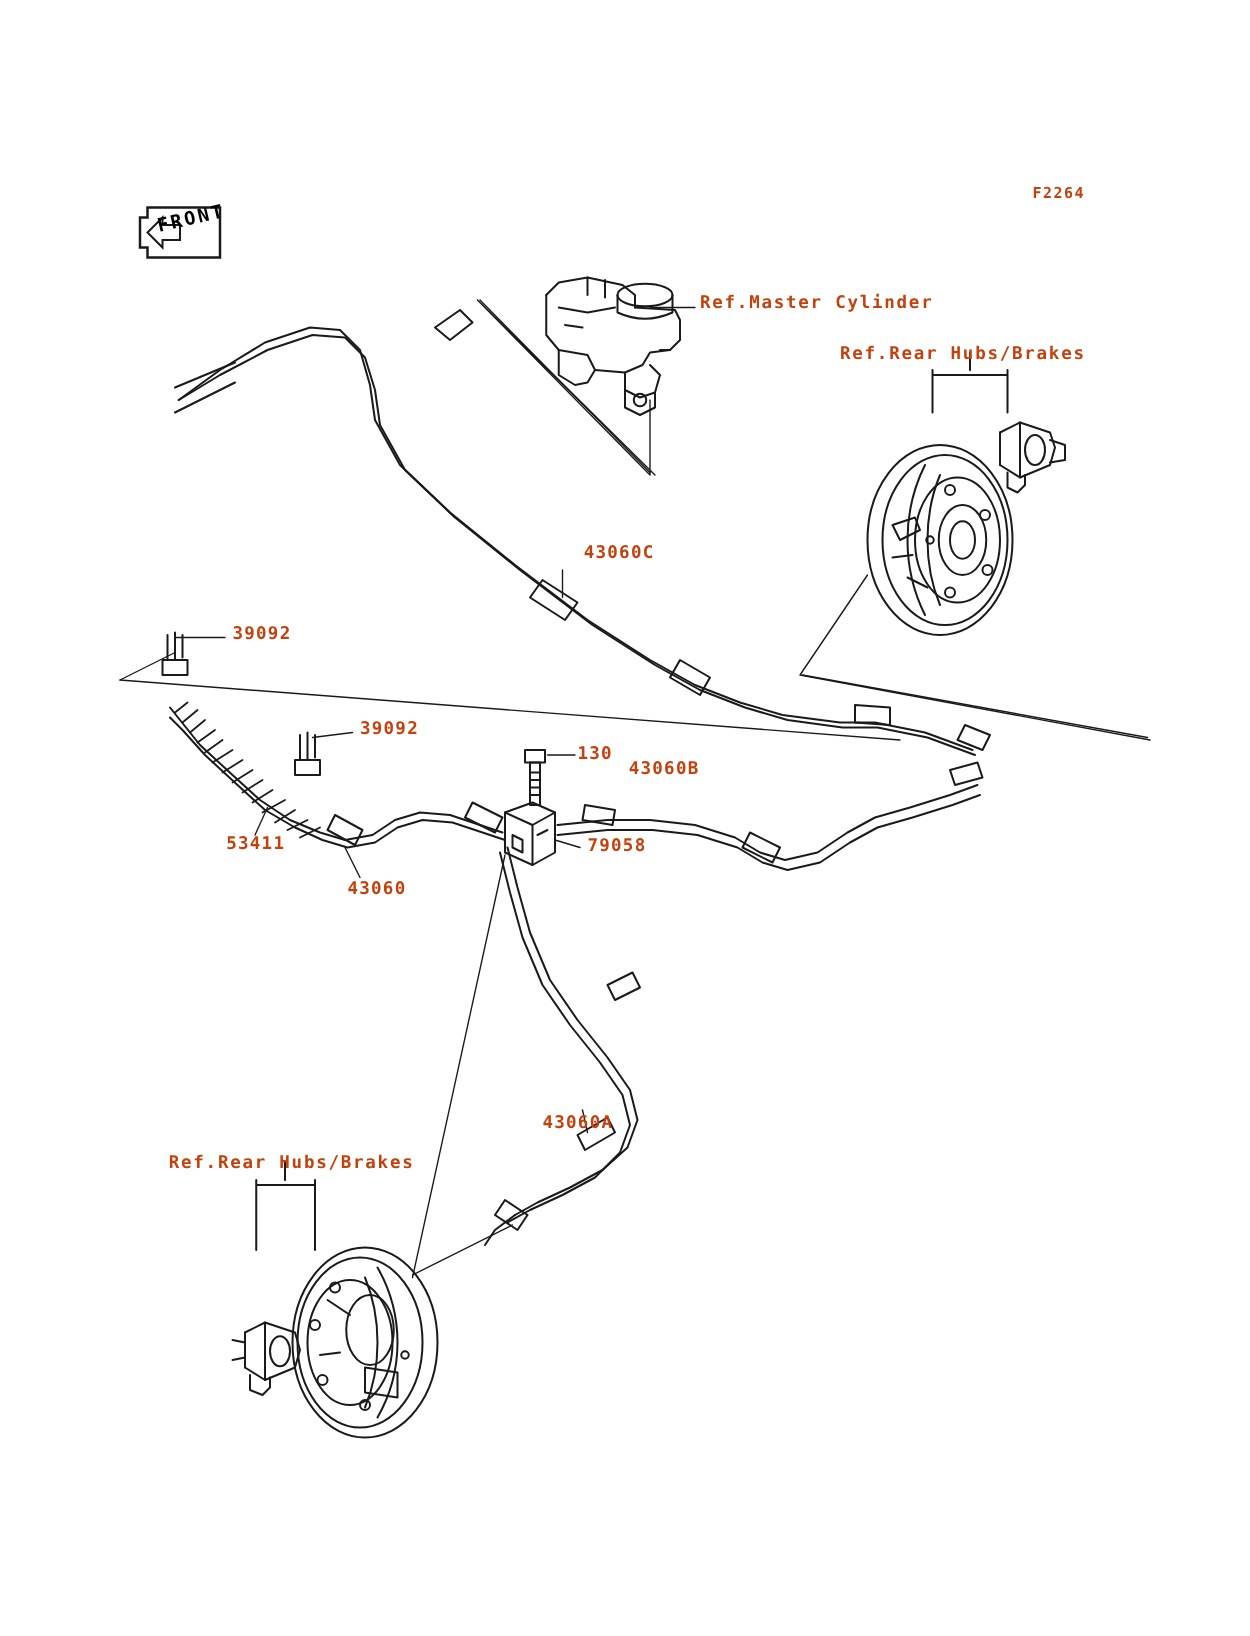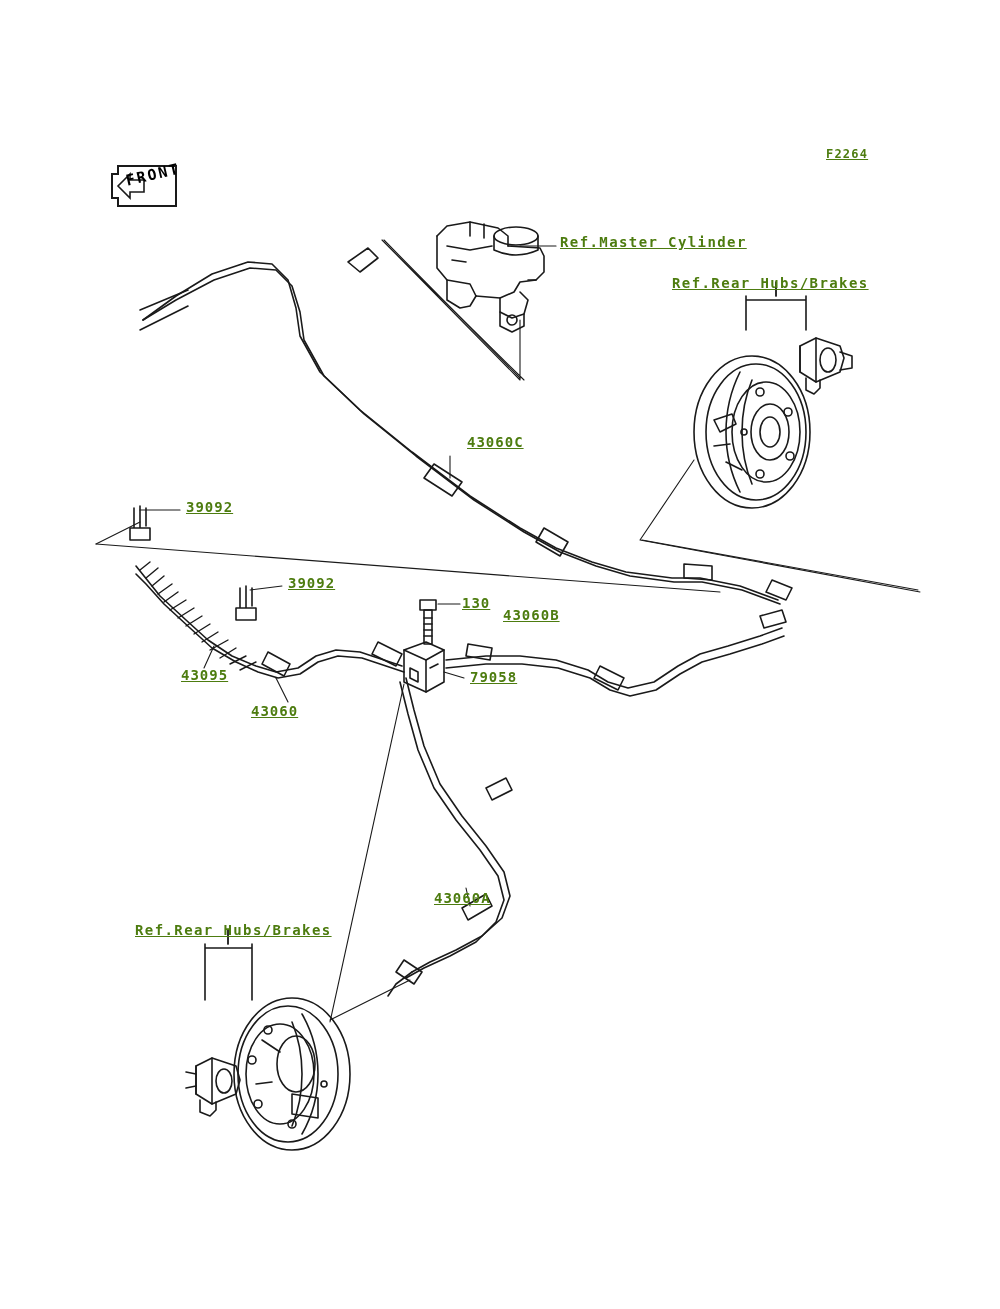--- a/index.html
+++ b/index.html
@@ -15,24 +15,23 @@
     width: 1000px;
     height: 1309px;
     background: #ffffff;
     overflow: hidden;
   }
   .lbl {
     position: absolute;
     font-family: "DejaVu Sans Mono", monospace;
     font-size: 14px;
     font-weight: bold;
-    color: #4d7c0f;
+    color: #c2410c;
     letter-spacing: 1px;
     white-space: nowrap;
-    text-decoration: underline;
   }
   .lbl.small {
     font-size: 12px;
     font-weight: bold;
     letter-spacing: 1.2px;
   }
   .lbl.ref {
     font-size: 14px;
     letter-spacing: 1.4px;
   }
@@ -260,17 +259,17 @@
   <div class="lbl ref" style="left:560px; top:234px;">Ref.Master Cylinder</div>
   <div class="lbl ref" style="left:672px; top:275px;">Ref.Rear Hubs/Brakes</div>
   <div class="lbl ref" style="left:135px; top:922px;">Ref.Rear Hubs/Brakes</div>
 
   <div class="lbl" style="left:419px; top:434px;margin-left:48px;">43060C</div>
   <div class="lbl" style="left:186px; top:499px;">39092</div>
   <div class="lbl" style="left:288px; top:575px;">39092</div>
   <div class="lbl" style="left:462px; top:595px;">130</div>
   <div class="lbl" style="left:503px; top:607px;">43060B</div>
   <div class="lbl" style="left:470px; top:669px;">79058</div>
-  <div class="lbl" style="left:181px; top:667px;">43095</div>
-  <div class="lbl" style="left:251px; top:703px;">43060</div>
+  <div class="lbl" style="left:181px; top:667px;">53411</div>
+  <div class="lbl" style="left:278px; top:703px;">43060</div>
   <div class="lbl" style="left:434px; top:890px;">43060A</div>
 
 </div>
 
 </body></html>

